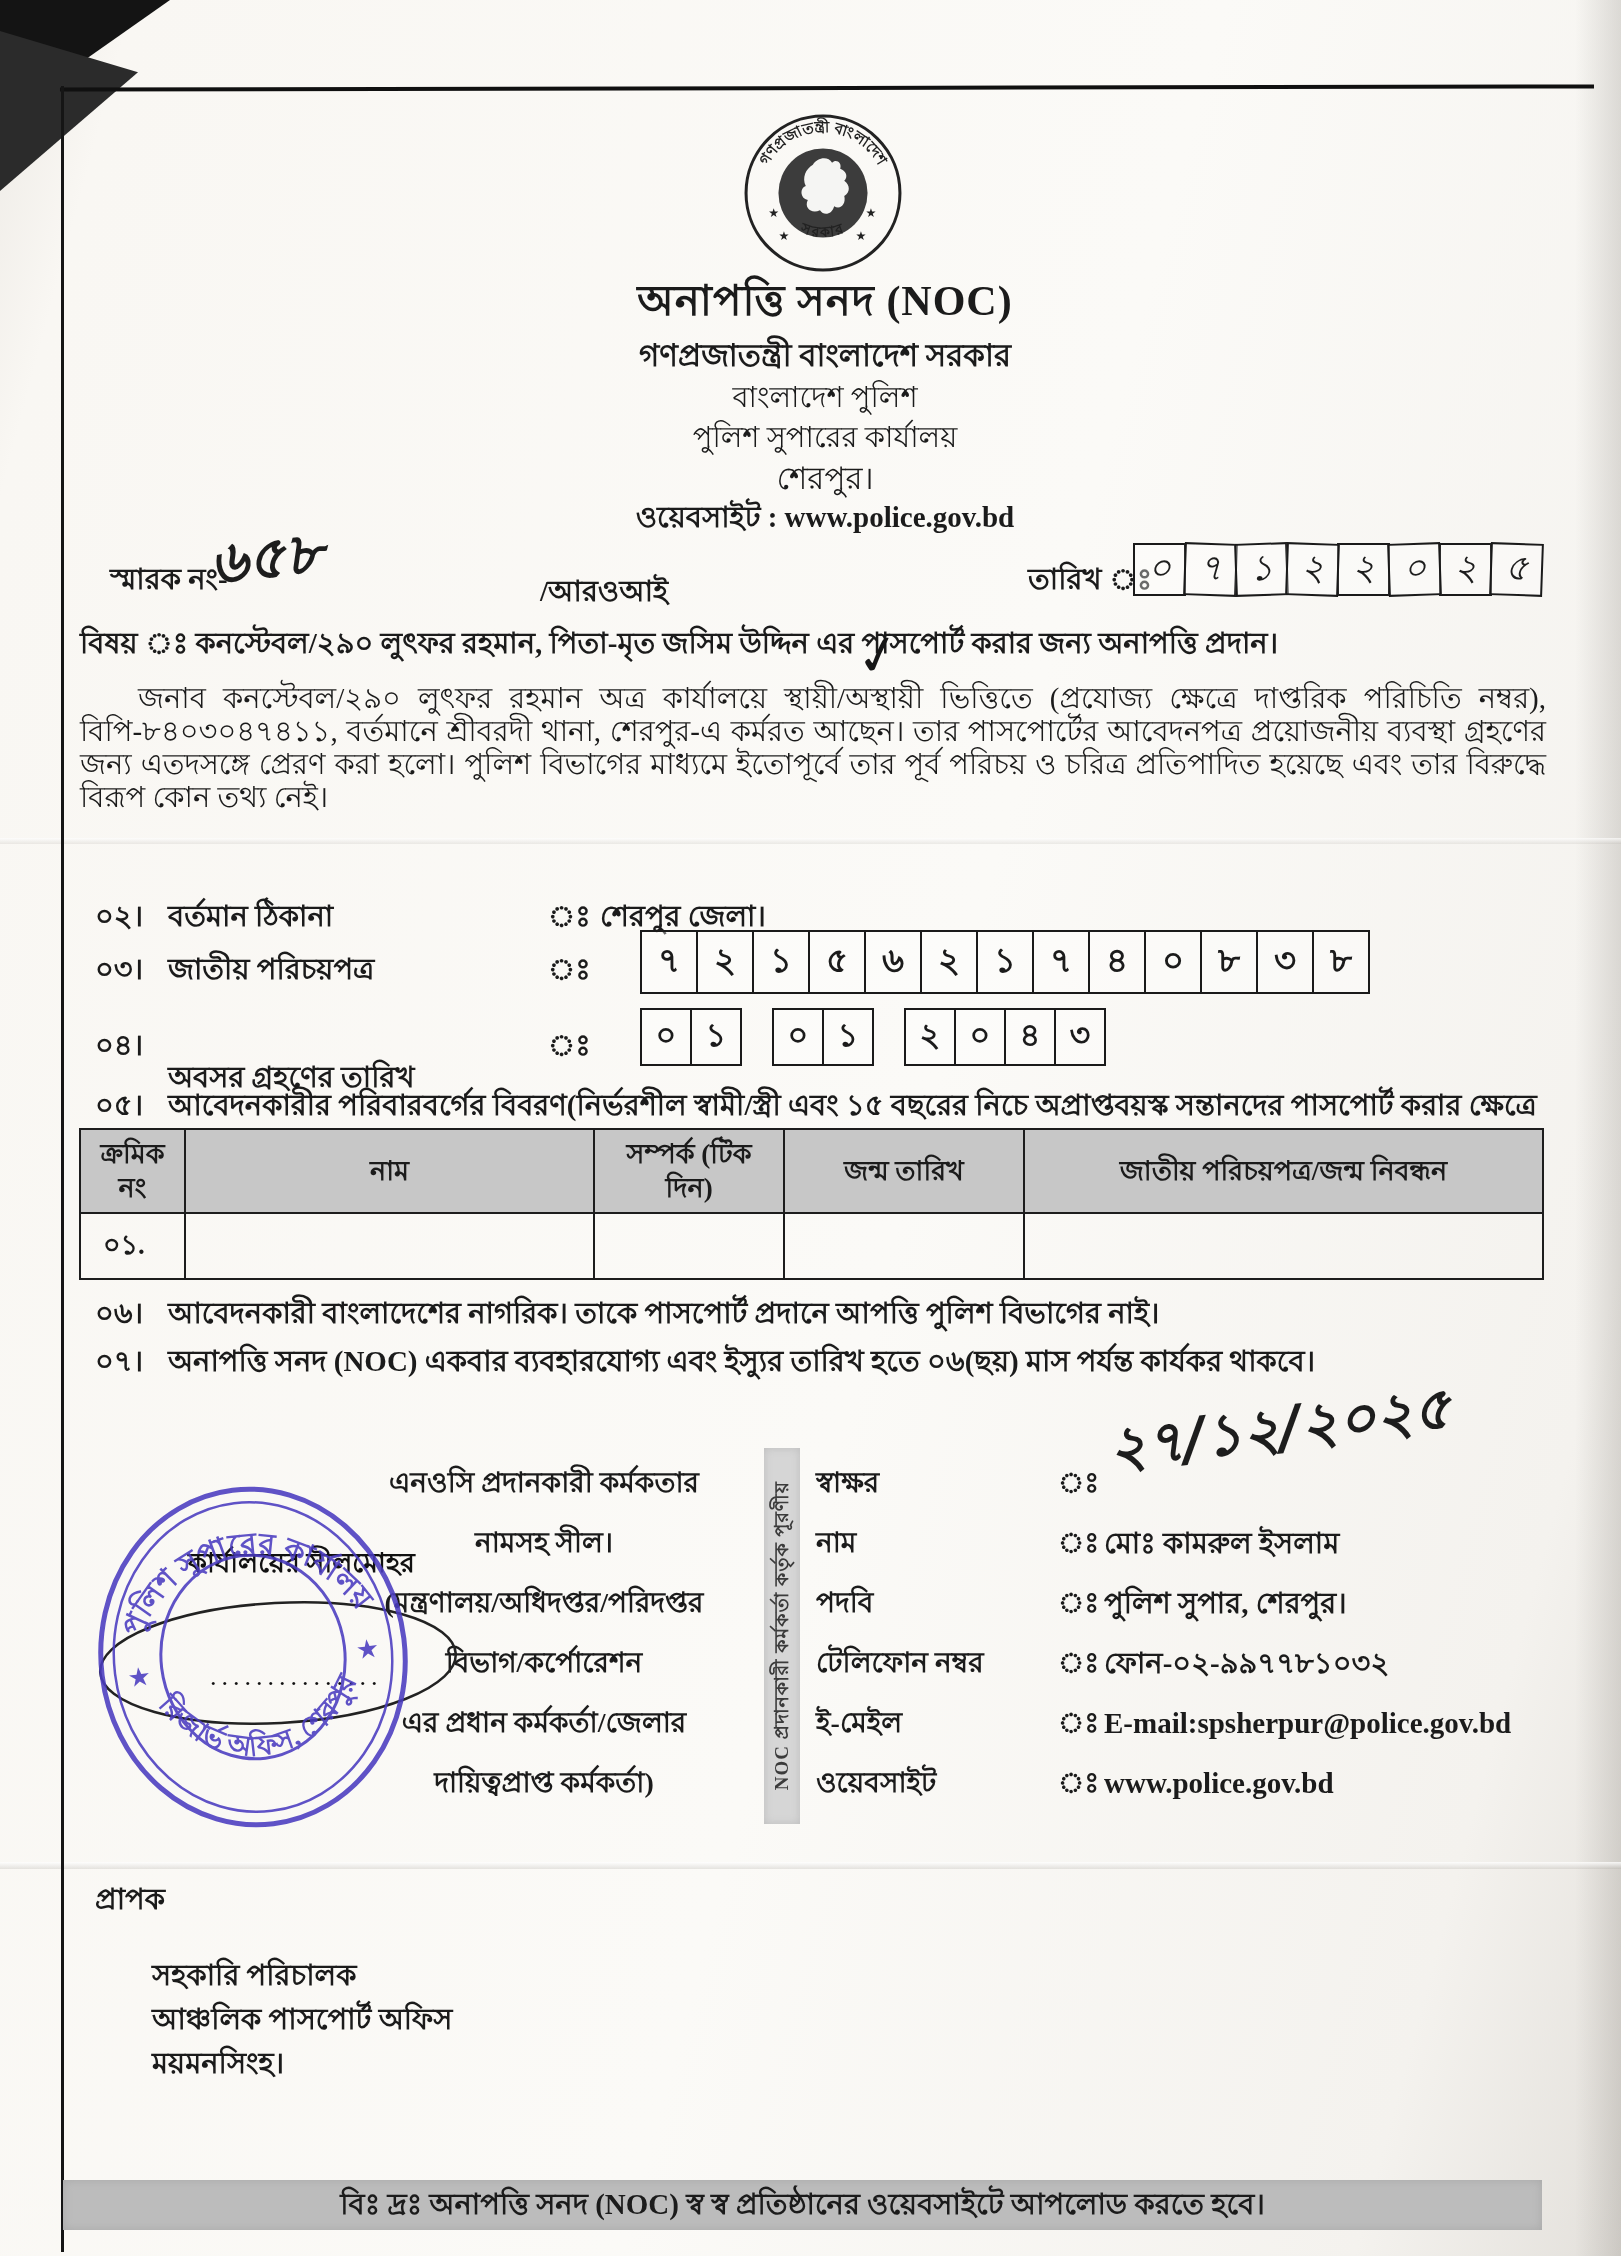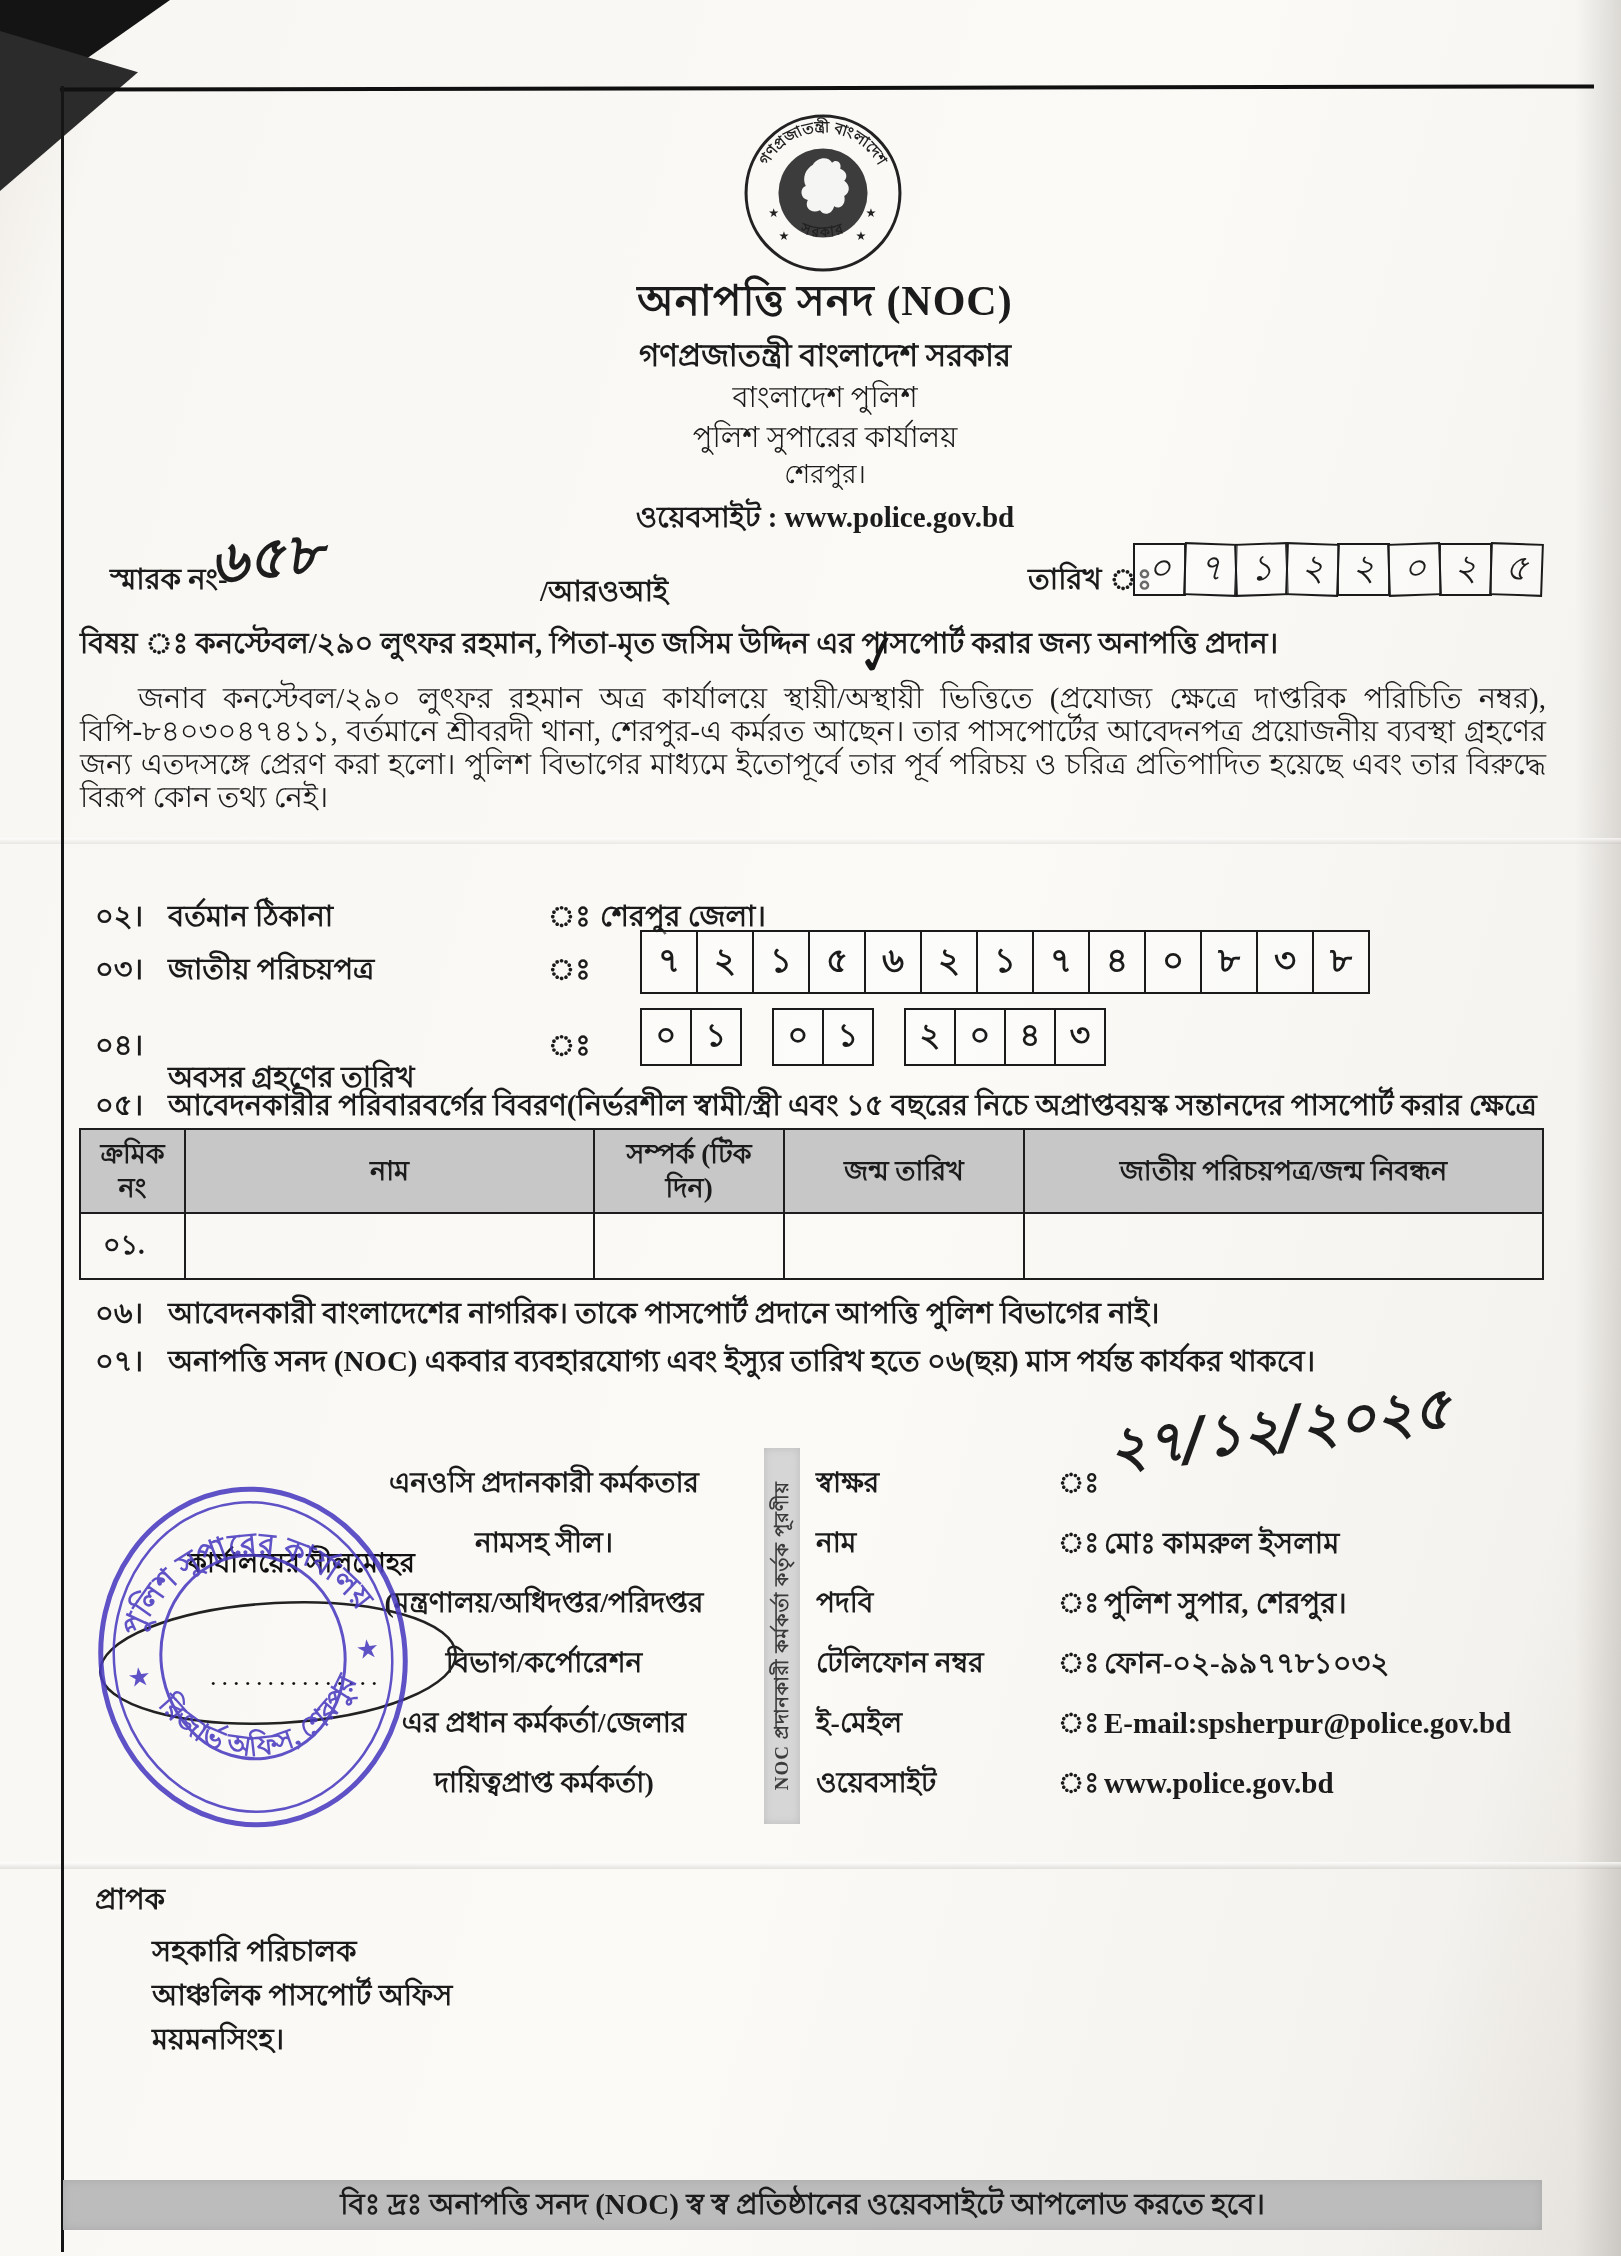--- a/index.html
+++ b/index.html
@@ -23,21 +23,21 @@
     background:linear-gradient(to bottom,rgba(255,255,255,.8),rgba(150,146,140,.22));}
   
   .border-top{left:60px;top:86px;width:1534px;height:4px;background:#101010;transform:rotate(-.12deg);}
   .border-left{left:61px;top:86px;width:3px;height:2166px;background:#151515;}
   
   .hdr{left:200px;width:1250px;text-align:center;}
   .title{top:268px;font-size:42px;font-weight:700;letter-spacing:1px;}
   .gov{top:331px;font-size:31px;font-weight:600;}
   .org{top:374px;font-size:29px;}
   .office{top:414px;font-size:29px;}
-  .district{top:454px;font-size:26px;}
+  .district{top:454px;font-size:31px;}
   .web{top:494px;font-size:29px;font-weight:700;}
   
   .memo-label{left:110px;top:556px;font-size:29px;font-weight:600;}
   .hand{font-family:"DejaVu Sans","Liberation Sans",sans-serif;font-style:italic;color:#1d1d1d;}
   .memo-number{left:210px;top:514px;font-size:58px;font-weight:600;transform:rotate(-6deg);}
   .memo-suffix{left:540px;top:568px;font-size:29px;font-weight:600;}
   .date-label{left:1028px;top:556px;font-size:29px;font-weight:600;}
   .cellrow{display:flex;}
   .cell{width:49px;height:49px;border:2px solid #1a1a1a;margin-left:-2px;
     display:flex;align-items:center;justify-content:center;background:rgba(255,255,255,.35);}
@@ -80,21 +80,21 @@
   .sign-val div{height:60px;line-height:42px;}
   .latin{font-family:"Liberation Serif",serif;font-weight:700;}
   .signature{left:1108px;top:1384px;font-size:58px;font-weight:600;transform:rotate(-7deg);}
   
   .seal-caption{left:188px;top:1542px;font-size:27px;font-weight:600;color:#111;}
   .seal-dots{left:210px;top:1662px;font-size:26px;letter-spacing:5px;color:#111;}
   .stamp-svg{left:78px;top:1476px;transform:rotate(-7deg);opacity:.88;}
   .pen-ellipse{left:88px;top:1588px;}
   
   .recv-label{left:95px;top:1876px;font-size:29px;font-weight:600;}
-  .recv-line{left:152px;font-size:29px;font-weight:600;}
+  .recv-line{left:152px;font-size:29px;font-weight:600;margin-top:24px;}
   
   .footerbar{left:63px;top:2180px;width:1479px;height:50px;background:#bcbcbc;
     display:flex;align-items:center;justify-content:center;font-size:29px;font-weight:700;
     box-shadow:inset 0 0 10px #a8a8a8;}
 </style>
 </head>
 <body>
 
 <div class="page">
 

